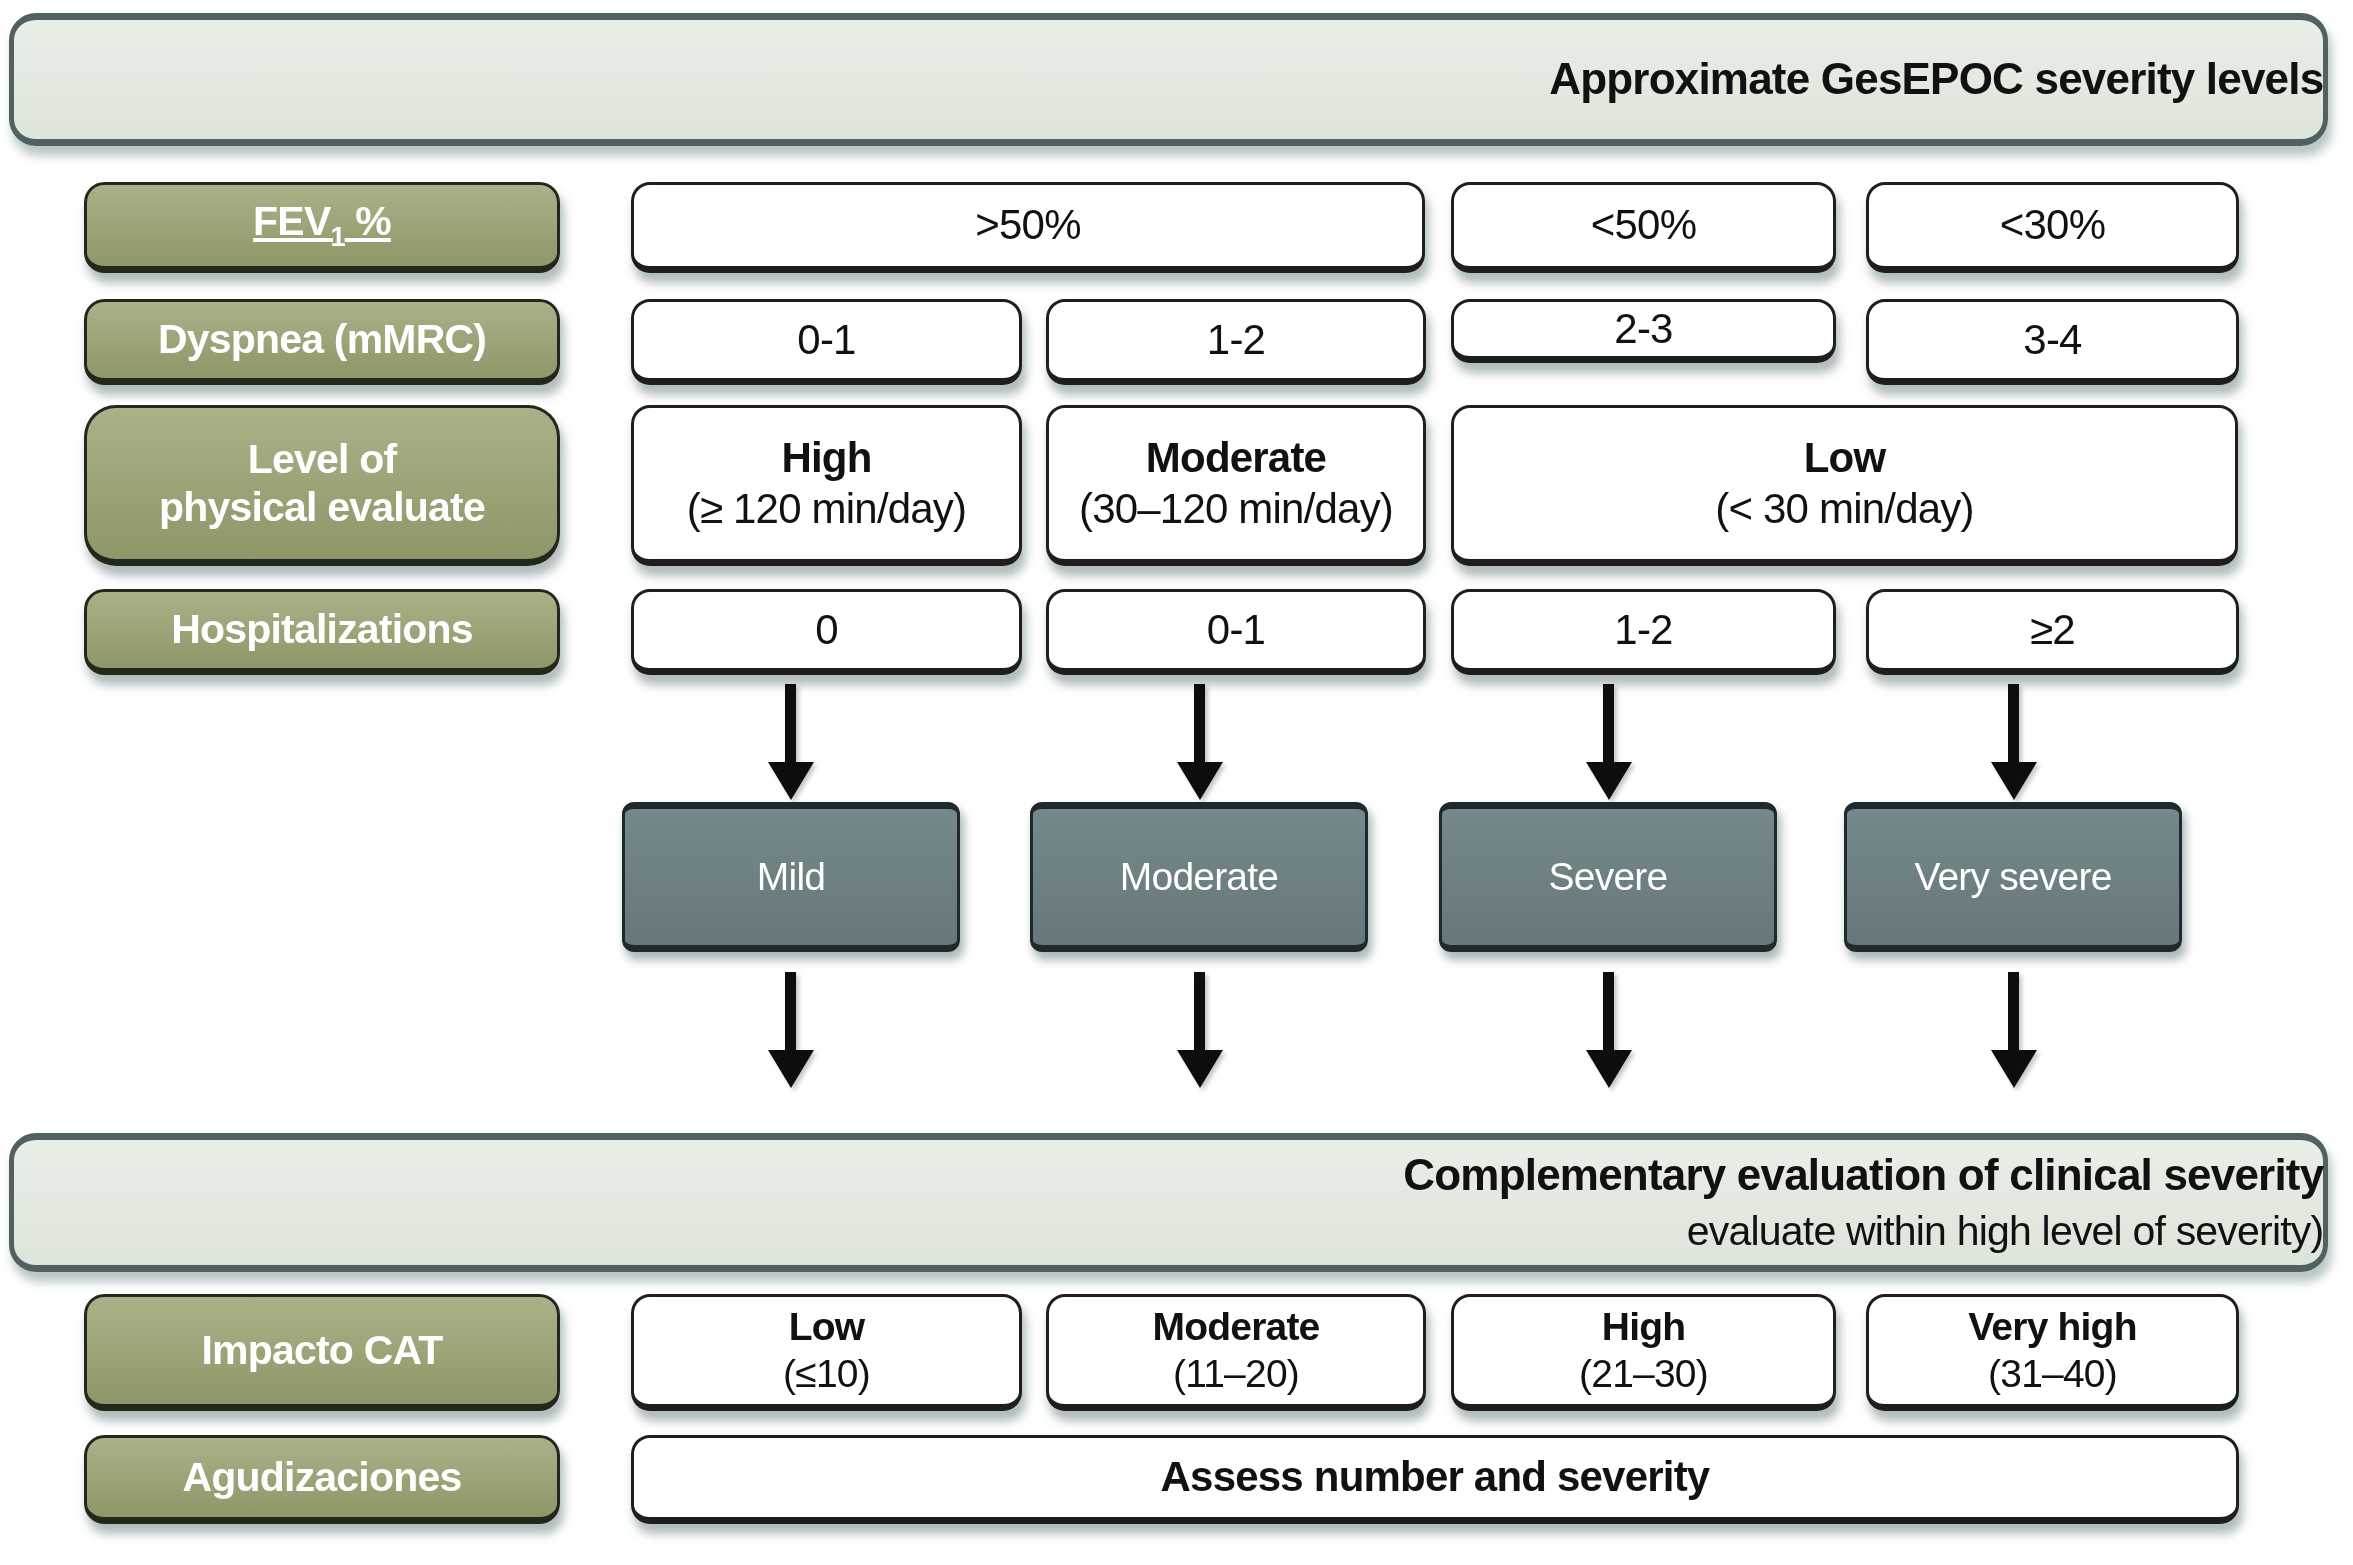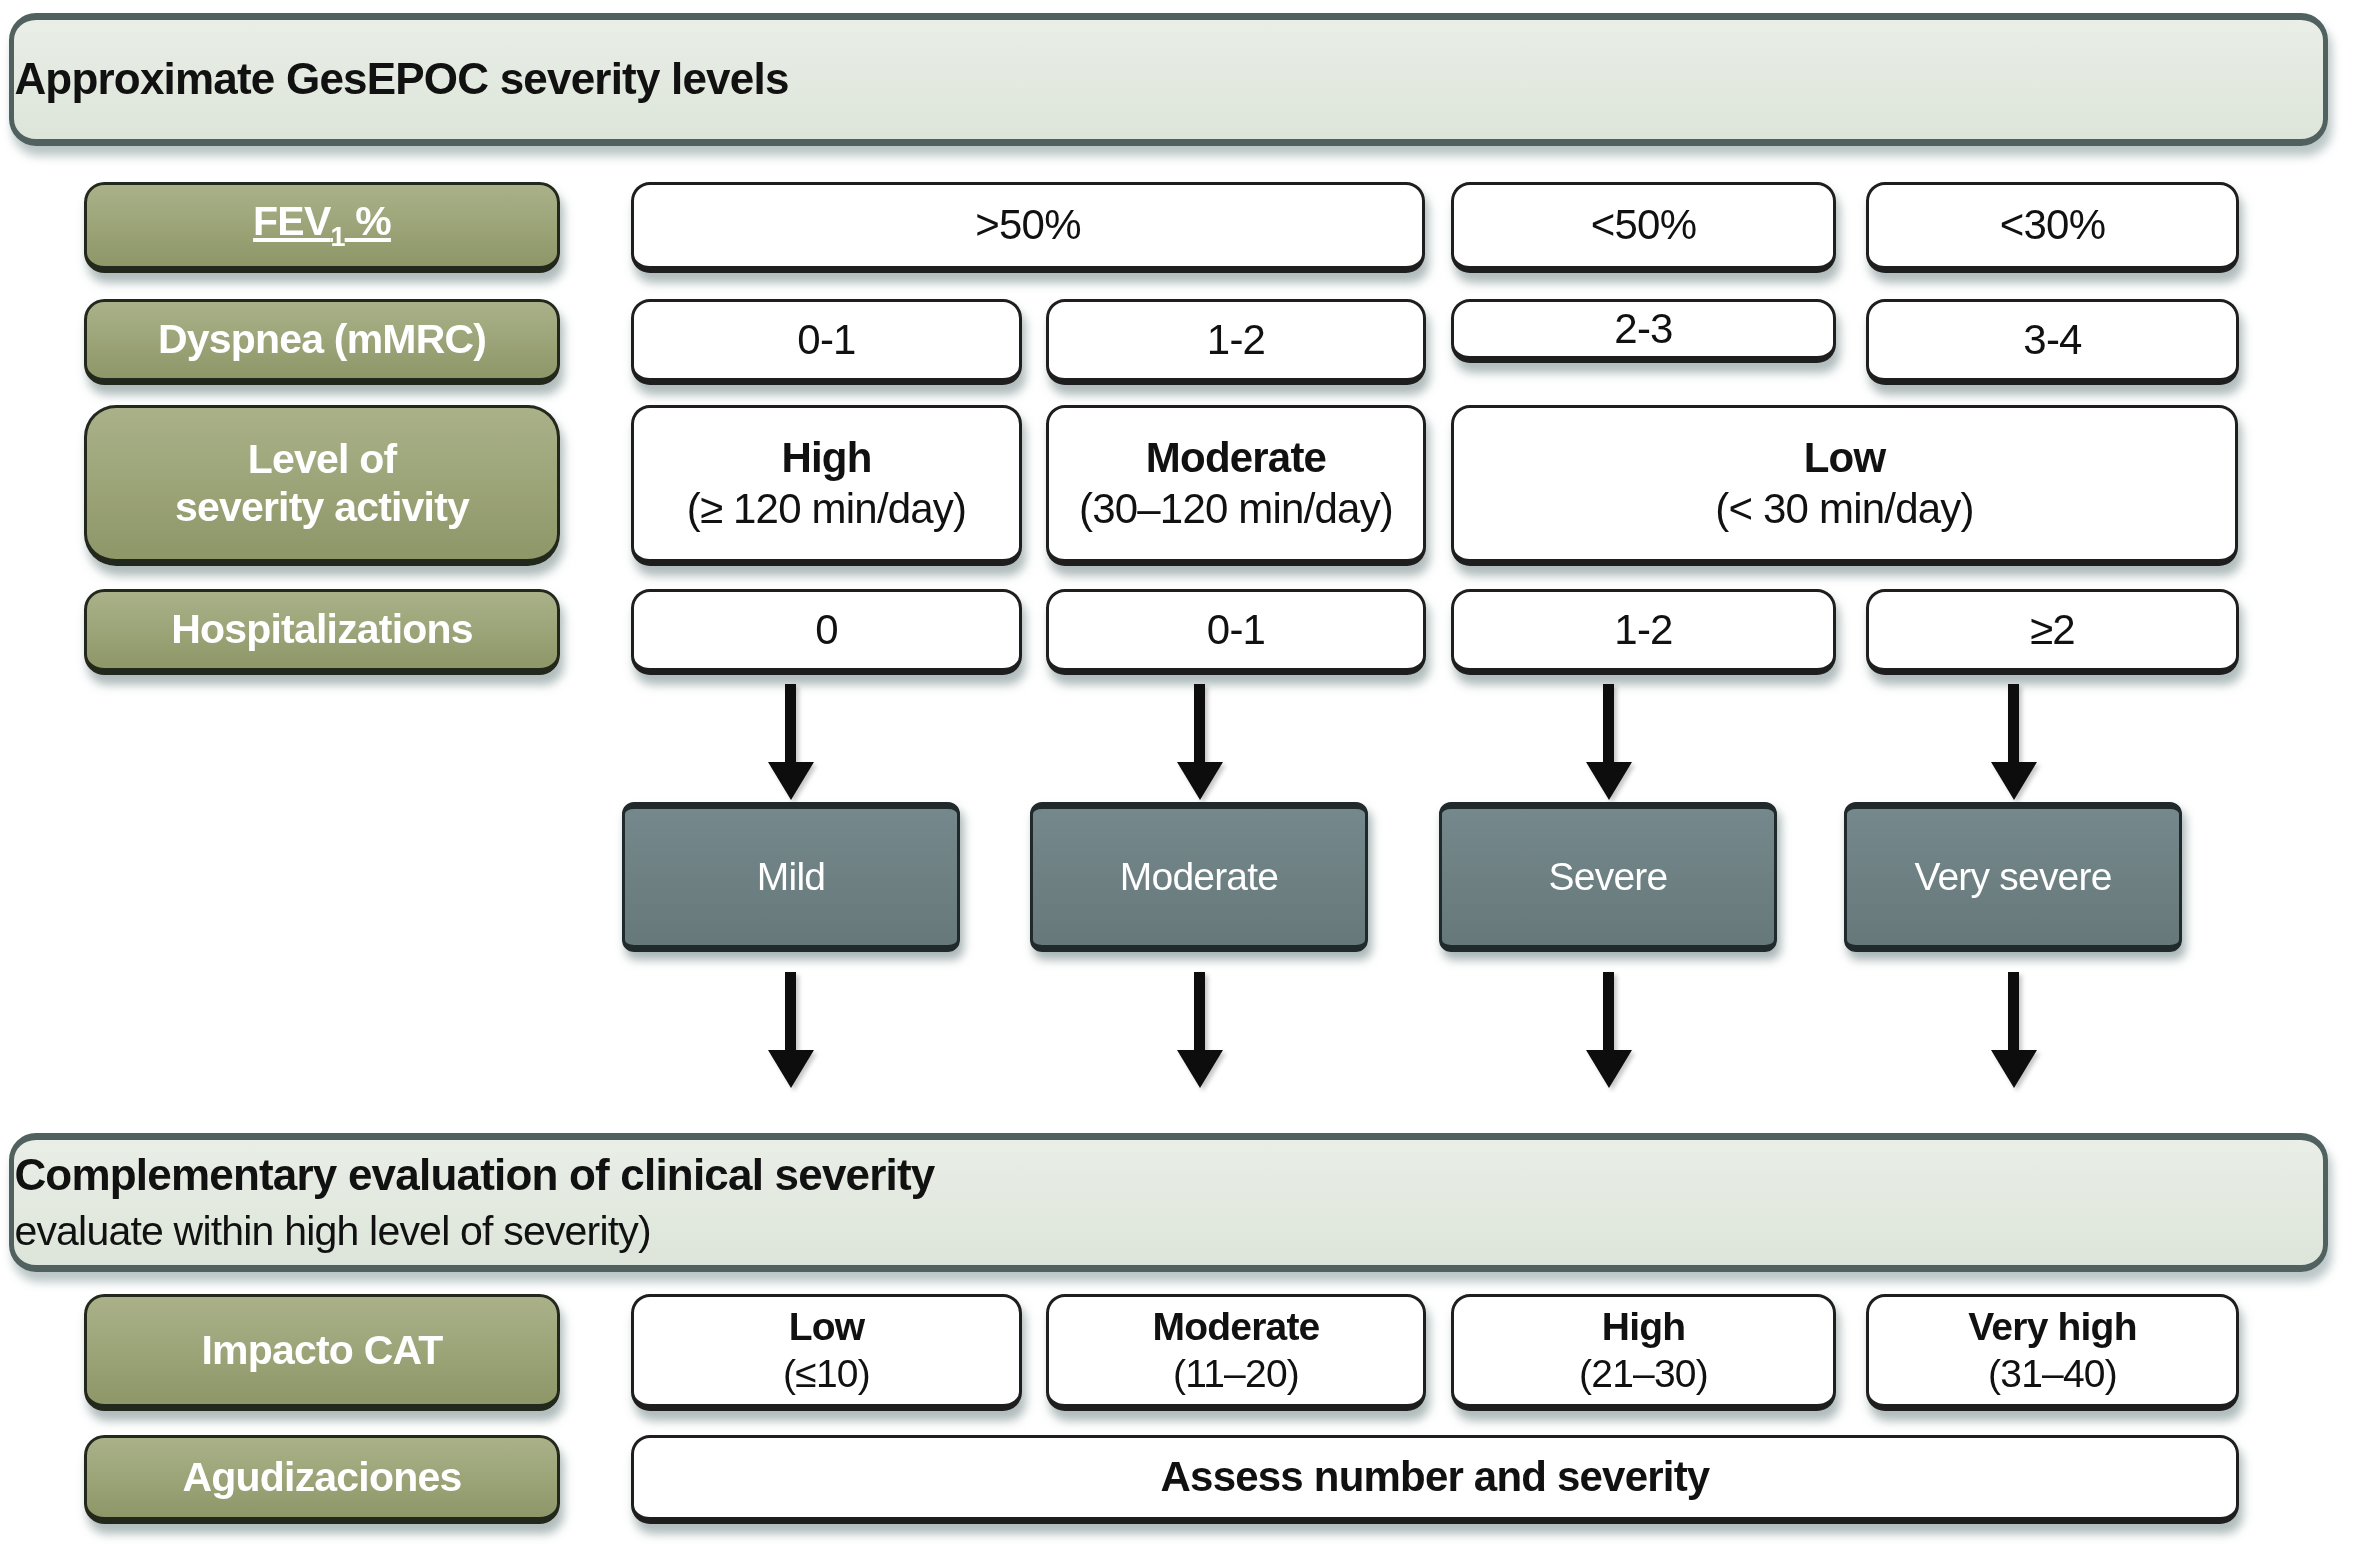--- a/index.html
+++ b/index.html
@@ -12,21 +12,21 @@
     overflow:hidden;
   }
   
   .banner{
     position:absolute;
     background:linear-gradient(#e9eee6,#dde5da);
     border:5.5px solid #51615f;
     border-top-width:7px;border-bottom-width:7px;
     border-radius:27px;
     box-shadow:3.1px 9.4px 9.4px rgba(105,128,128,.45);
-    display:flex;flex-direction:column;align-items:flex-start;justify-content:center;
+    display:flex;flex-direction:column;align-items:flex-end;justify-content:center;
     box-sizing:border-box;
   }
   .banner .line1{font-weight:bold;font-size:44px;letter-spacing:-0.8px;}
   .banner .line2{font-size:41px;letter-spacing:-0.8px;margin-top:7.8px;}
   
   .labelbox{
     position:absolute;
     background:linear-gradient(#aab189,#8e9768);
     border:3.9px solid #23281c;
     border-bottom-width:7.8px;
@@ -110,21 +110,21 @@
   </div>
   <div class="cell" style="left:1415px;top:299px;width:385px;height:64px;">
     <div>2-3</div>
   </div>
   <div class="cell" style="left:1830px;top:299px;width:373px;height:86px;">
     <div>3-4</div>
   </div>
 
   <div class="labelbox" style="left:84px;top:405px;width:476px;height:161px;border-radius:32px;">
     <div>Level of</div>
-    <div>severity activity</div>
+    <div>physical evaluate</div>
   </div>
   <div class="cell" style="left:595px;top:405px;width:391px;height:161px;">
     <div class="main">High</div>
     <div>(≥ 120 min/day)</div>
   </div>
   <div class="cell" style="left:1010px;top:405px;width:380px;height:161px;">
     <div class="main">Moderate</div>
     <div>(30–120 min/day)</div>
   </div>
   <div class="cell" style="left:1415px;top:405px;width:787px;height:161px;">

